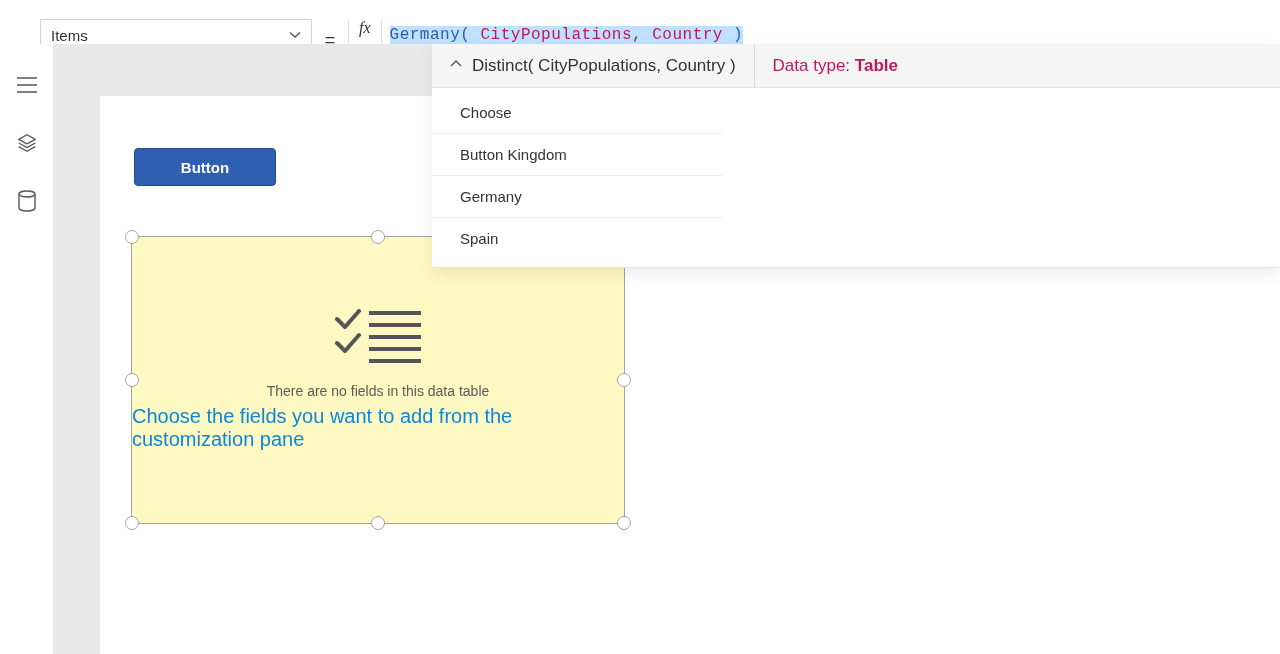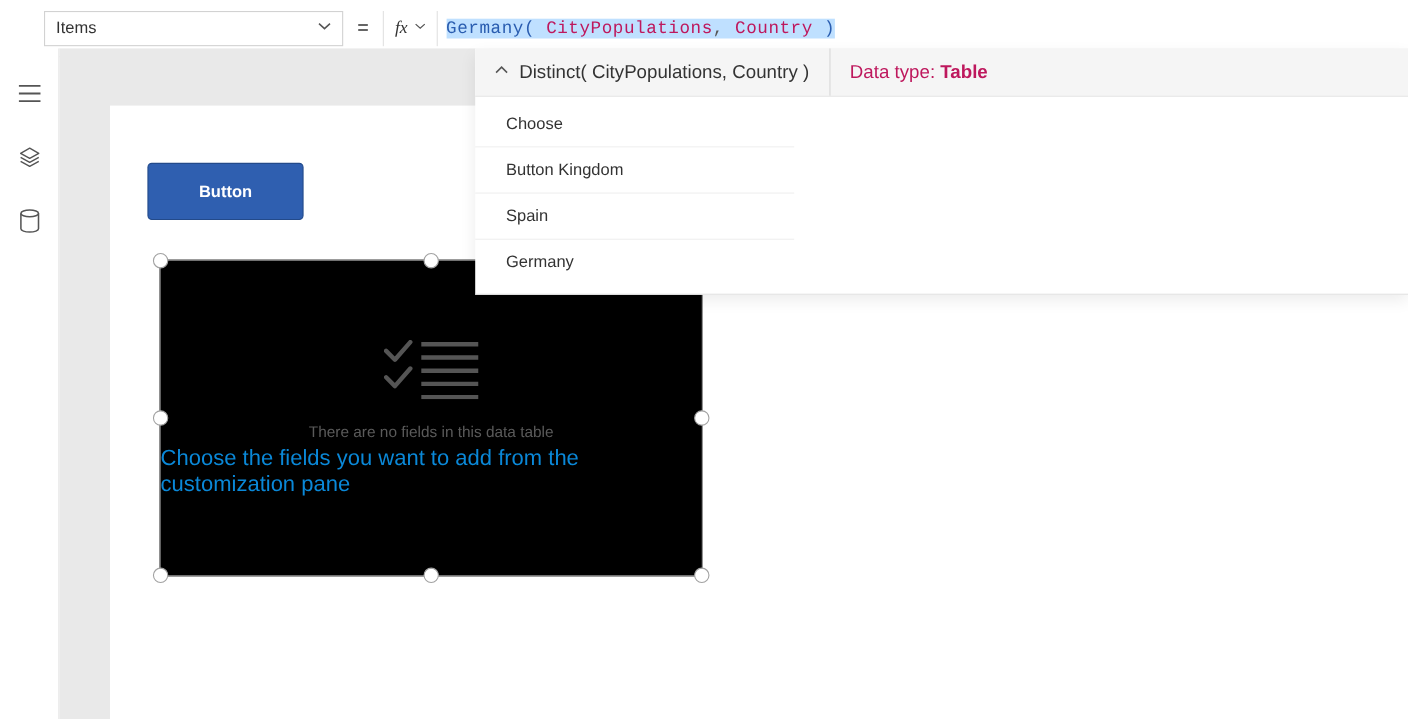--- a/index.html
+++ b/index.html
@@ -1,20 +1,20 @@
 <!DOCTYPE html>
 <html><head>
 <meta charset="utf-8">
 <style>
   * { box-sizing: border-box; margin: 0; padding: 0; }
   html, body { width: 1280px; height: 654px; font-family: "Segoe UI", Arial, sans-serif; background: #fff; overflow: hidden; }
 
   .topbar {
     display: flex;
-    align-items: center;
+    align-items: flex-end;
     height: 52px;
     border-bottom: 1px solid #e1e1e1;
     background: #fff;
     padding-left: 40px;
   }
   .property-select {
     width: 272px;
     height: 32px;
     border: 1px solid #d2d2d2;
     display: flex;
@@ -28,20 +28,21 @@
   .property-select .chev { color: #555; }
   .eq { width: 36px; text-align: center; font-size: 18px; color: #333; }
   .fx-box {
     height: 32px;
     padding: 0 10px;
     border-left: 1px solid #e1e1e1;
     border-right: 1px solid #e1e1e1;
     display: flex;
     align-items: center;
     gap: 6px;
+    flex-direction: column;
   }
   .fx-label { font-style: italic; font-family: "Segoe UI", serif; font-size: 16px; color: #333; }
   .fx-chev { font-size: 11px; color: #555; }
   .formula-input {
     flex: 1;
     height: 32px;
     display: flex;
     align-items: center;
     padding: 0 8px;
     font-family: Consolas, "Courier New", monospace;
@@ -77,34 +78,34 @@
   .screen {
     position: absolute;
     left: 46px; top: 52px;
     width: 1180px;
     height: 590px;
     background: #fff;
   }
   .btn-ctl {
     position: absolute;
     left: 34px; top: 52px;
-    width: 142px; height: 52px;
+    width: 142px; height: 38px;
     background: #2f5fb0;
     border: 1px solid #234a8a;
     border-radius: 4px;
     color: #fff;
     font-weight: 600;
     font-size: 15px;
     display: flex; align-items: center; justify-content: center;
   }
   .datatable-ctl {
     position: absolute;
-    left: 45px; top: 140px;
+    left: 31px; top: 140px;
     width: 494px; height: 288px;
-    background: #000000;
+    background: #fef9c3;
     border: 1px solid #a2a2a2;
   }
   .sel-handle {
     position: absolute; width: 14px; height: 14px;
     border: 1px solid #a2a2a2; border-radius: 50%; background: #fff;
   }
   .dt-inner { width: 100%; height: 100%; display: flex; flex-direction: column; align-items: center; justify-content: center; gap: 6px; }
   .dt-icon { color: #555; margin-bottom: 10px; }
   .dt-l1 { color: #5a5a5a; font-size: 14px; }
   .dt-l2 { color: #0a88d8; font-size: 20px; cursor: pointer; }
@@ -238,16 +239,16 @@
       <span>Distinct( CityPopulations, Country )</span>
     </div>
     <div class="suggest-type">
       <span>Data type:</span>
       <b>Table</b>
     </div>
   </div>
   <div class="result-list">
     <div class="result-hdr">Choose</div>
     <div class="result-row">Button Kingdom</div>
+    <div class="result-row">Germany</div>
     <div class="result-row">Spain</div>
-    <div class="result-row">Germany</div>
   </div>
 </div>
 
 </body></html>

